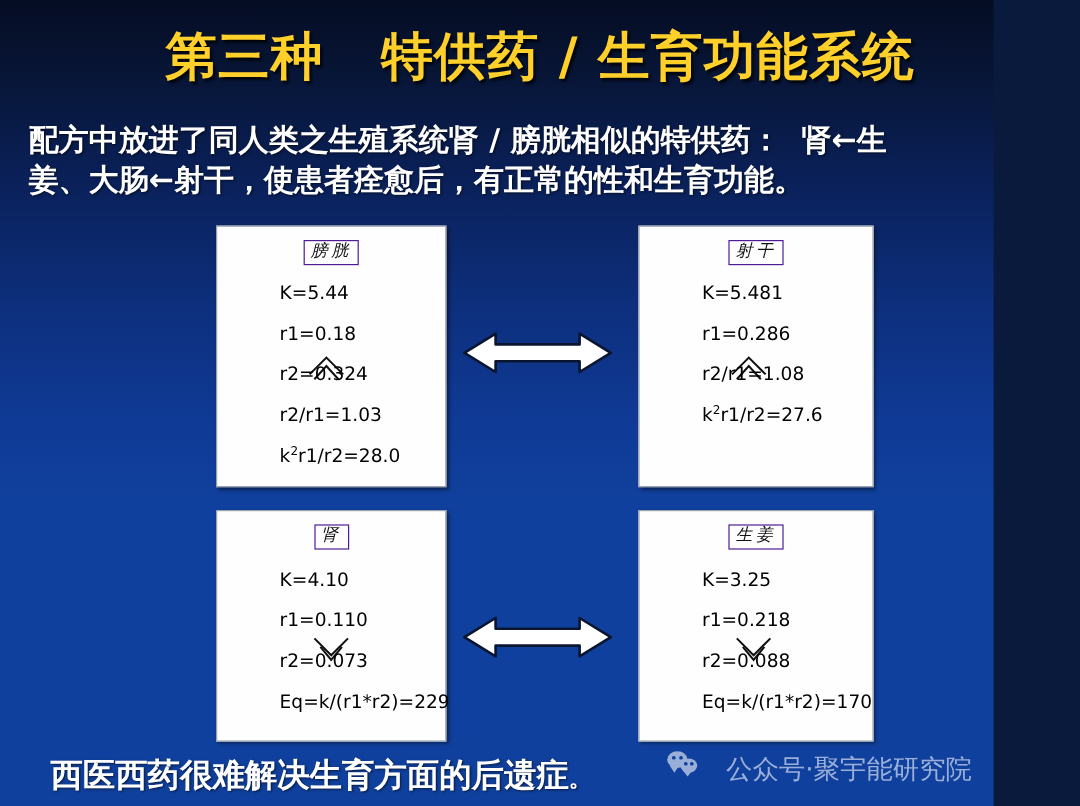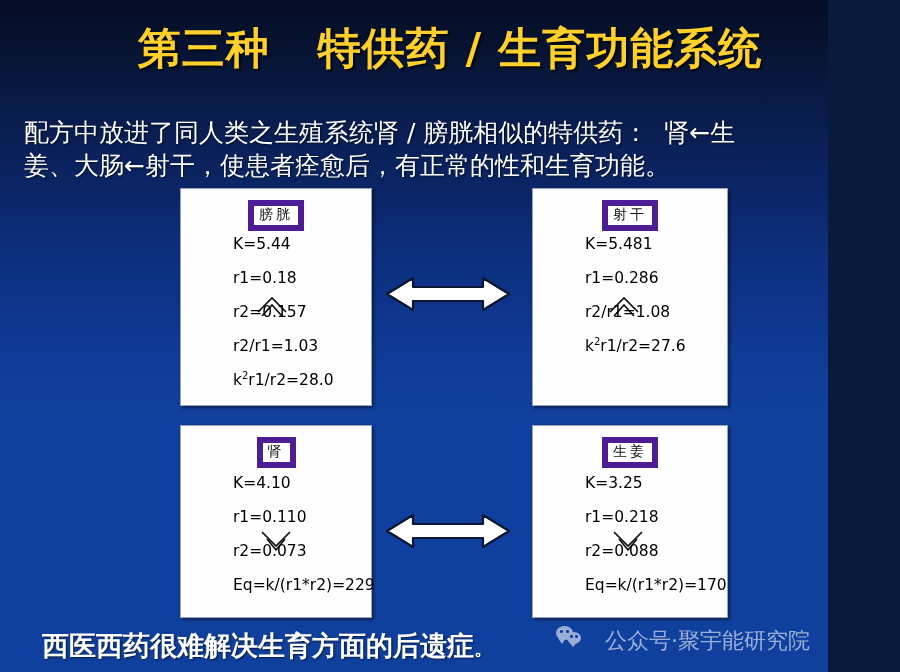--- a/index.html
+++ b/index.html
@@ -35,26 +35,26 @@
     font-weight: bold;
     letter-spacing: 1px;
     line-height: 1.05;
     text-shadow: 2px 2px 2px rgba(0,0,0,0.75);
     white-space: pre;
   }
 
   
   .subtitle {
     position: absolute;
-    top: 116px;
+    top: 100px;
     left: 24px;
     width: 860px;
     color: #ffffff;
     font-size: 25px;
-    font-weight: normal;
+    font-weight: bold;
     line-height: 1.33;
     text-shadow: 1px 1px 2px rgba(0,0,0,0.6);
   }
   .subtitle .ln { display: block; white-space: pre; }
   .subtitle .ln2 { text-indent: 0; }
 
   
   .box {
     position: absolute;
     background: #fefefe;
@@ -71,25 +71,26 @@
     position: absolute;
     top: 11px;
     left: 0;
     width: 100%;
     text-align: center;
     font-size: 14px;
     color: #111;
   }
   .box-title span {
     display: inline-block;
-    border: 6px solid #4c1d95;
+    border: 1px solid #4c1d95;
     padding: 0px 5px 1px 5px;
     letter-spacing: 3px;
     font-family: "DejaVu Sans", "Liberation Serif", serif;
     line-height: 1.25;
+    font-style: italic;
   }
 
   .lines {
     position: absolute;
     left: 20px;
     top: 48px;
     color: #000;
     font-size: 15.5px;
     line-height: 1;
     margin-left: 32px;
@@ -197,21 +198,21 @@
     </div>
     <div class="lines">
       <div class="row">K=5.44</div>
       <div class="row">r1=0.18</div>
       <div class="chev" style="top:56px;">
         <svg width="34" height="24" viewBox="0 0 34 24">
           <polyline points="3,19 17,5 31,19" fill="none" stroke="#111" stroke-width="1.7"></polyline>
           <polyline points="7,23 17,12 27,23" fill="none" stroke="#111" stroke-width="1.7"></polyline>
         </svg>
       </div>
-      <div class="row">r2=0.157</div>
+      <div class="row">r2=0.324</div>
       <div class="row">r2/r1=1.03</div>
       <div class="row"><span>k</span><sup>2</sup><span>r1/r2=28.0</span></div>
     </div>
   </div>
 
   <div class="box box-tr">
     <div class="box-title">
       <span>射干</span>
     </div>
     <div class="lines">

